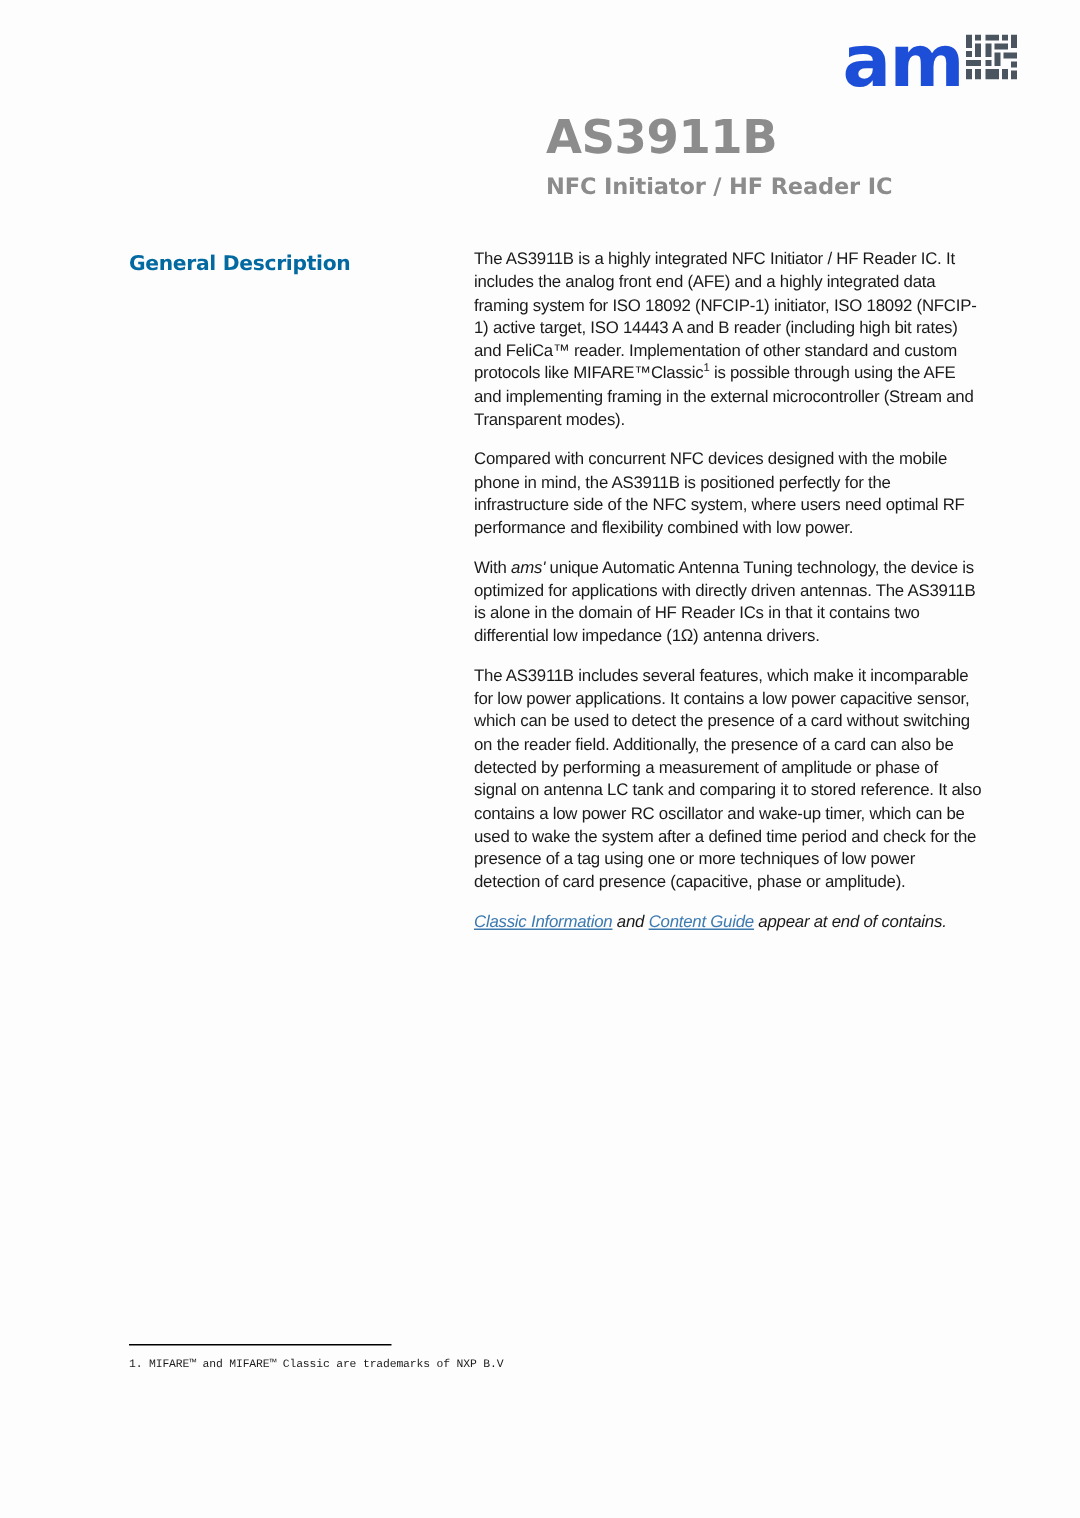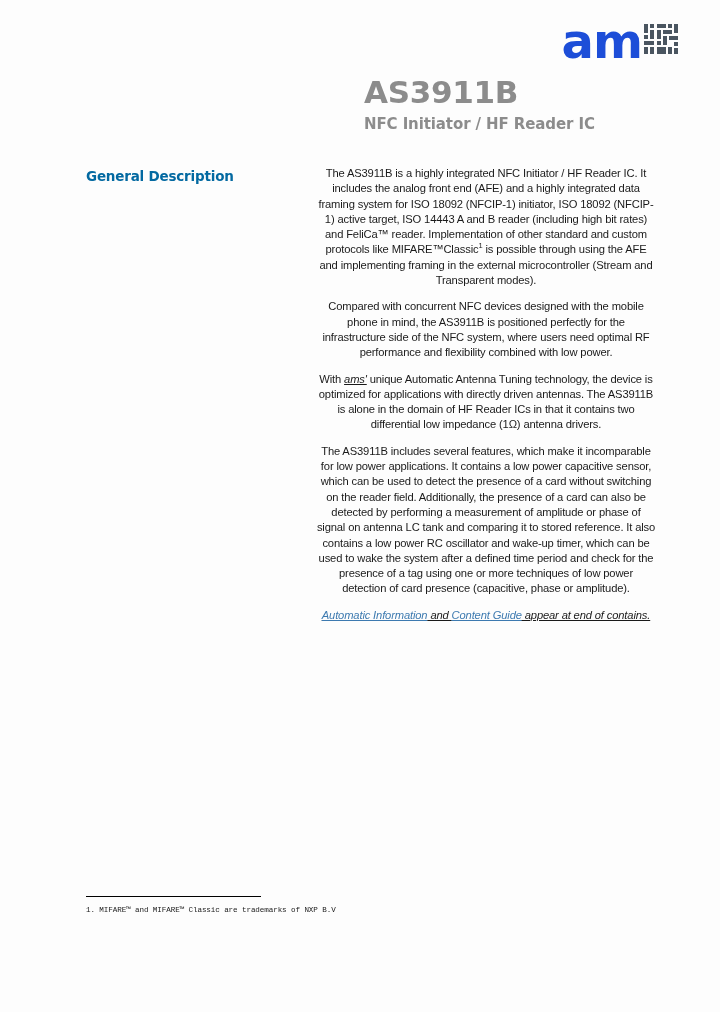--- a/index.html
+++ b/index.html
@@ -87,26 +87,26 @@
     left: 316px;
     top: 166px;
     width: 340px;
   }
   .body-col p {
     margin: 0 0 11px 0;
     font-family: "Liberation Sans", sans-serif;
     font-size: 11.2px;
     line-height: 15.3px;
     color: #1a1a1a;
-    text-align: center;
+    text-align: left;
   }
   .body-col p.tight {
     letter-spacing: -0.15px;
   }
-  .italic { font-style: italic; text-decoration: underline; }
+  .italic { font-style: italic; }
   .link {
     color: #3d7ab0;
     font-style: italic;
   }
   sup {
     font-size: 7.5px;
     vertical-align: super;
     line-height: 0;
   }
 
@@ -192,21 +192,21 @@
 
     <p class="tight"><span>The AS3911B is a highly integrated NFC Initiator / HF Reader IC. It includes the analog front end (AFE) and a highly integrated data framing system for ISO 18092 (NFCIP-1) initiator, ISO 18092 (NFCIP-1) active target, ISO 14443 A and B reader (including high bit rates) and FeliCa™ reader. Implementation of other standard and custom protocols like MIFARE™Classic</span><sup>1</sup><span> is possible through using the AFE and implementing framing in the external microcontroller (Stream and Transparent modes).</span></p>
 
     <p class="tight">Compared with concurrent NFC devices designed with the mobile phone in mind, the AS3911B is positioned perfectly for the infrastructure side of the NFC system, where users need optimal RF performance and flexibility combined with low power.</p>
 
     <p class="tight"><span>With </span><span class="italic">ams'</span><span> unique Automatic Antenna Tuning technology, the device is optimized for applications with directly driven antennas. The AS3911B is alone in the domain of HF Reader ICs in that it contains two differential low impedance (1Ω) antenna drivers.</span></p>
 
     <p class="tight">The AS3911B includes several features, which make it incomparable for low power applications. It contains a low power capacitive sensor, which can be used to detect the presence of a card without switching on the reader field. Additionally, the presence of a card can also be detected by performing a measurement of amplitude or phase of signal on antenna LC tank and comparing it to stored reference. It also contains a low power RC oscillator and wake-up timer, which can be used to wake the system after a defined time period and check for the presence of a tag using one or more techniques of low power detection of card presence (capacitive, phase or amplitude).</p>
 
 
-    <p class="tight italic"><a class="link" href="#">Automatic Information</a><span> and </span><a class="link" href="#">Content Guide</a><span> appear at end of contains.</span></p>
+    <p class="tight italic"><a class="link" href="#">Classic Information</a><span> and </span><a class="link" href="#">Content Guide</a><span> appear at end of contains.</span></p>
 
   </div>
 
   <div class="footnote-rule"></div>
   <div class="footnote">1. MIFARE™ and MIFARE™ Classic are trademarks of NXP B.V</div>
 
 
 </div>
 
 </body></html>

